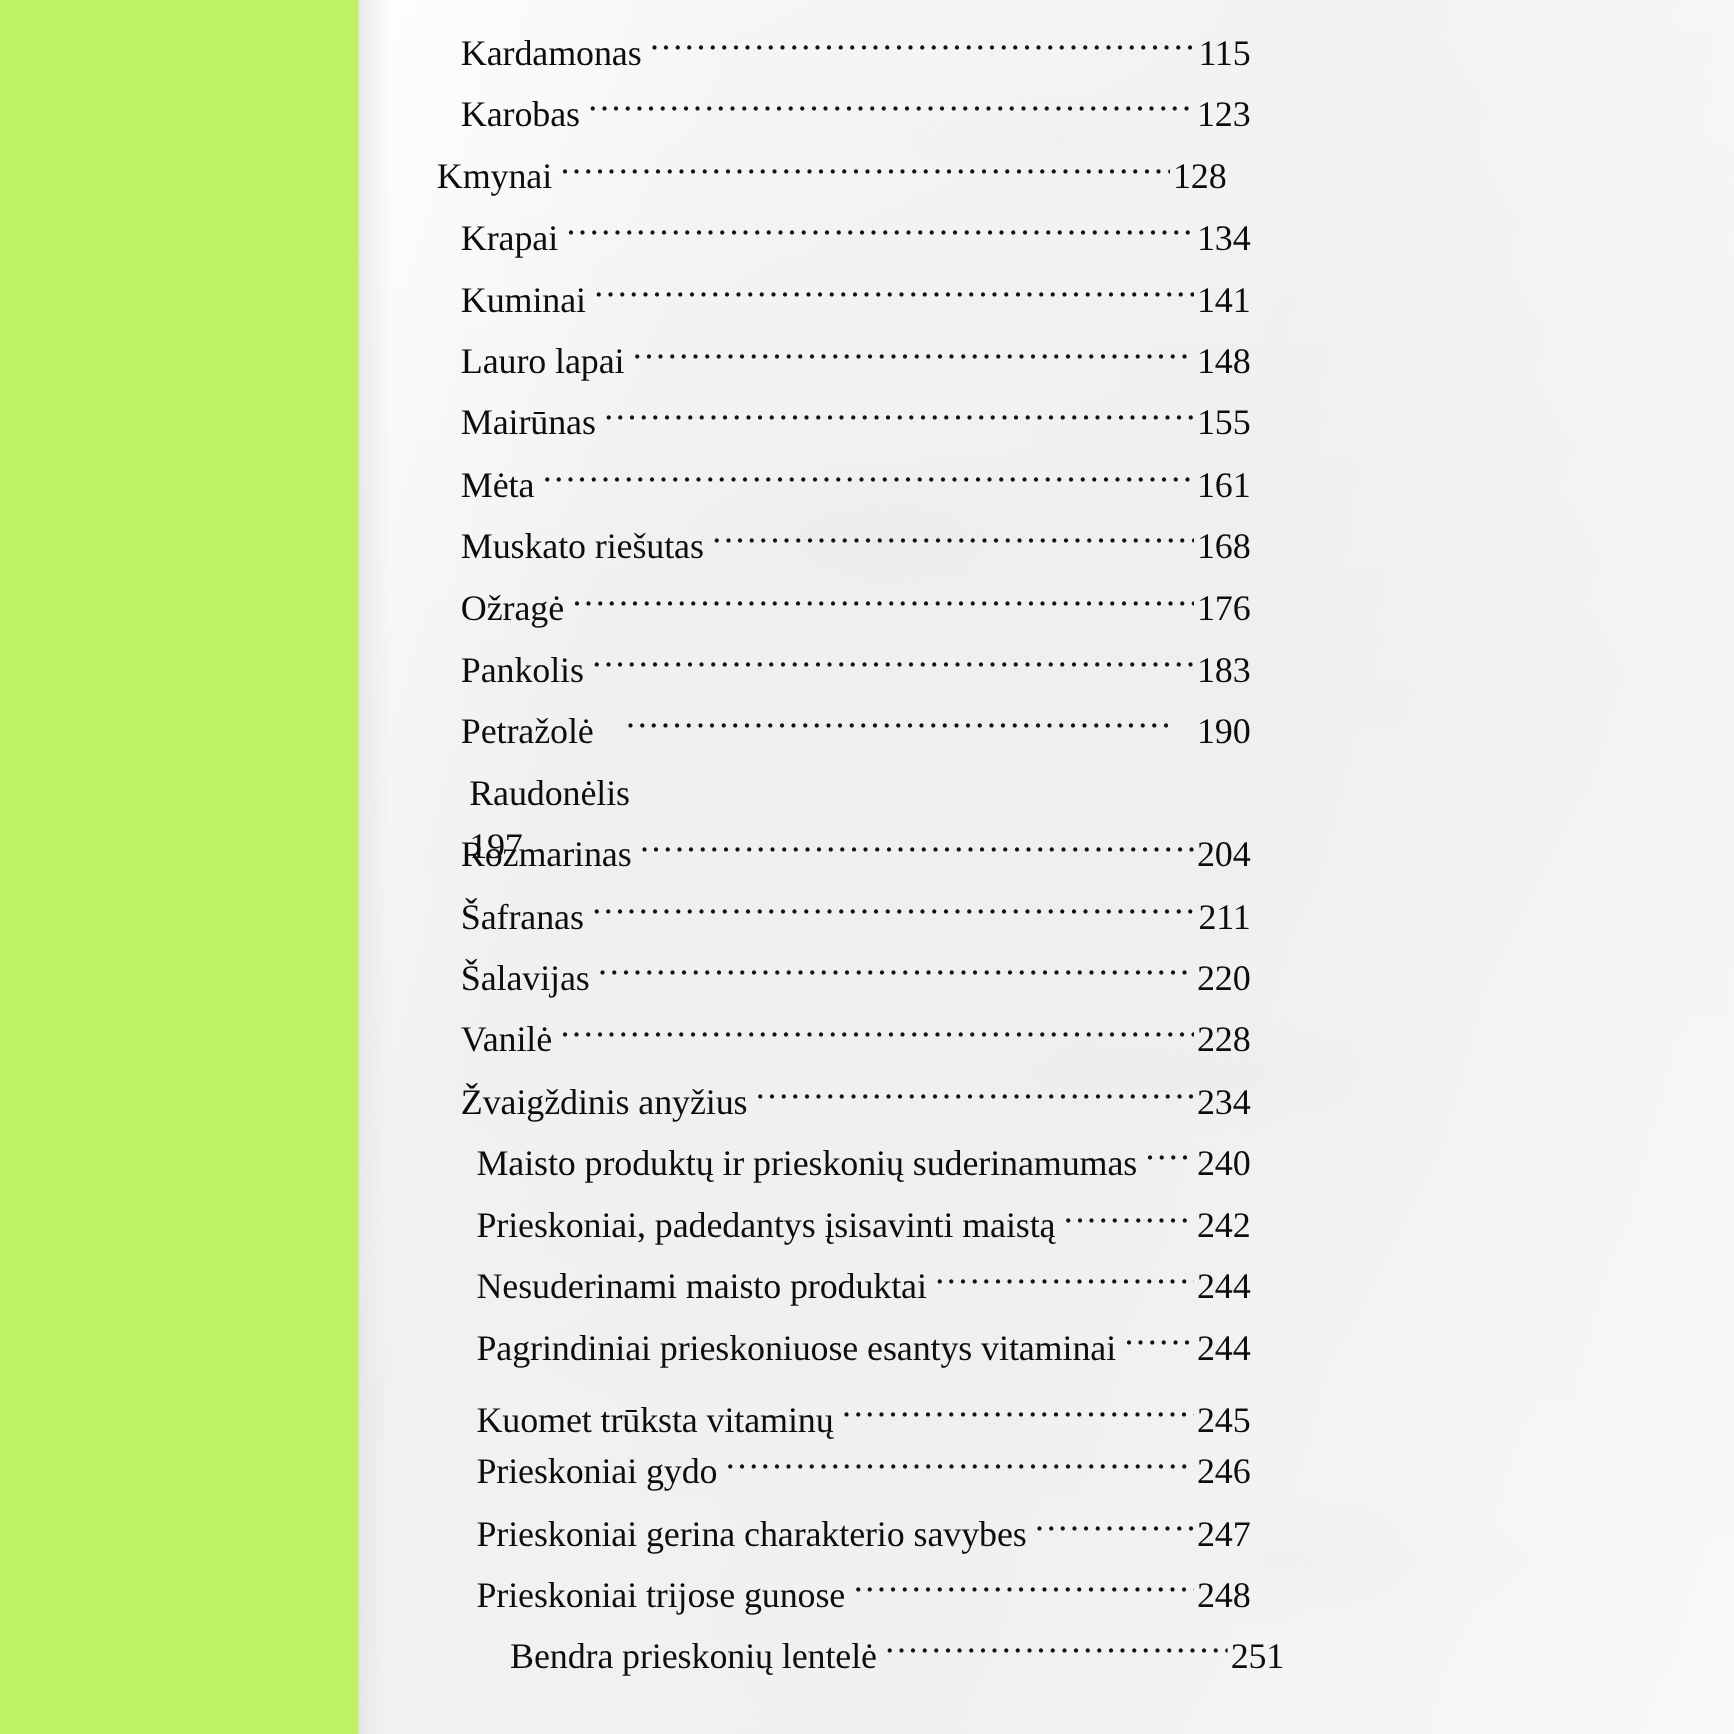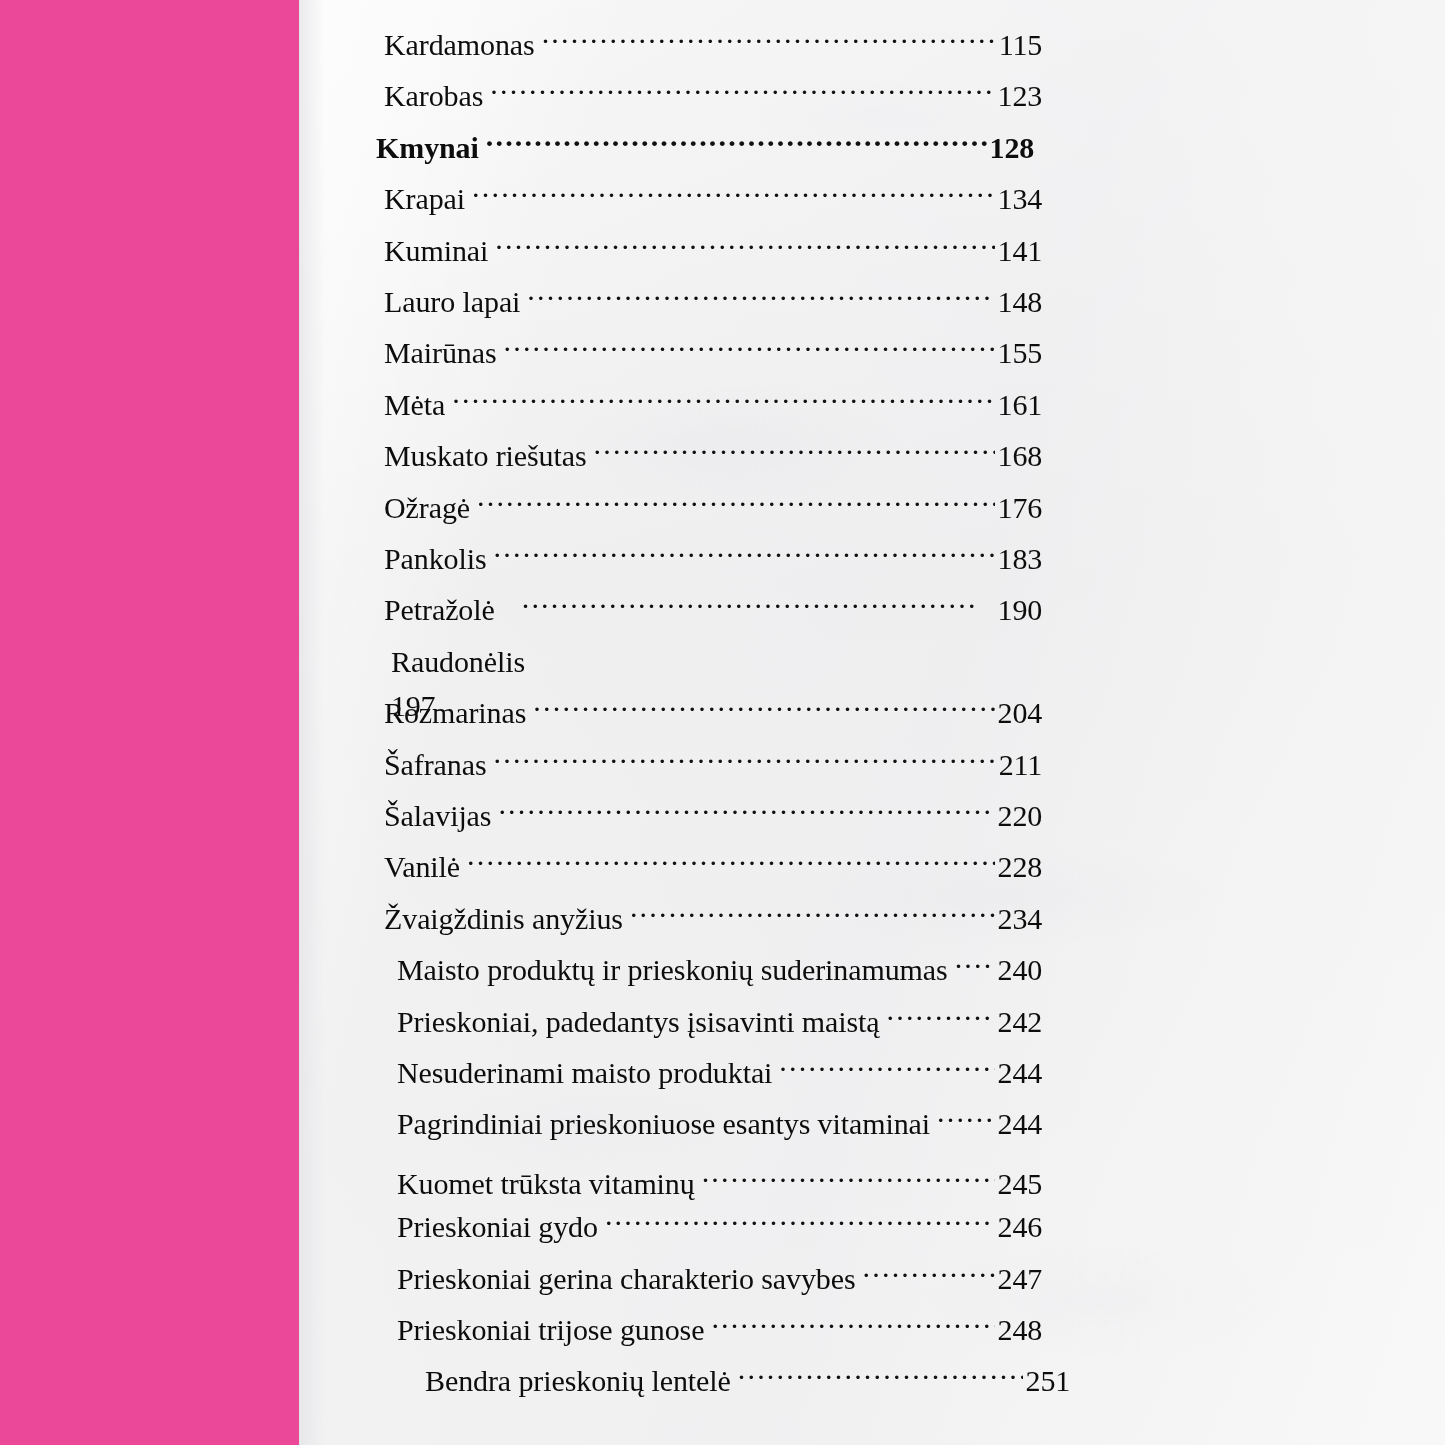--- a/index.html
+++ b/index.html
@@ -4,21 +4,21 @@
 <style>
   html, body {
     margin: 0;
     padding: 0;
     background: #ffffff;
   }
   #screenshot {
     position: relative;
     width: 1445px;
     height: 1445px;
-    background: #ec4899;
+    background: #bef264;
     overflow: hidden;
     font-family: "Liberation Serif", "DejaVu Serif", serif;
   }
 
   
   #page-sheet {
     position: absolute;
     left: 299px;
     top: 0px;
     width: 1146px;
@@ -117,21 +117,21 @@
       <div class="toc-entry" style="left: 384px; top: 23px; width: 658px;">
         <span class="toc-title">Kardamonas</span>
         <span class="toc-leader"></span>
         <span class="toc-page">115</span>
       </div>
       <div class="toc-entry" style="left: 384px; top: 74.4px; width: 658px;">
         <span class="toc-title">Karobas</span>
         <span class="toc-leader"></span>
         <span class="toc-page">123</span>
       </div>
-      <div class="toc-entry" style="left: 376px; top: 125.8px; width: 658px; font-weight: bold;">
+      <div class="toc-entry" style="left: 364px; top: 125.8px; width: 658px;">
         <span class="toc-title">Kmynai</span>
         <span class="toc-leader"></span>
         <span class="toc-page">128</span>
       </div>
       <div class="toc-entry" style="left: 384px; top: 177.2px; width: 658px;">
         <span class="toc-title">Krapai</span>
         <span class="toc-leader"></span>
         <span class="toc-page">134</span>
       </div>
       <div class="toc-entry" style="left: 384px; top: 228.6px; width: 658px;">

